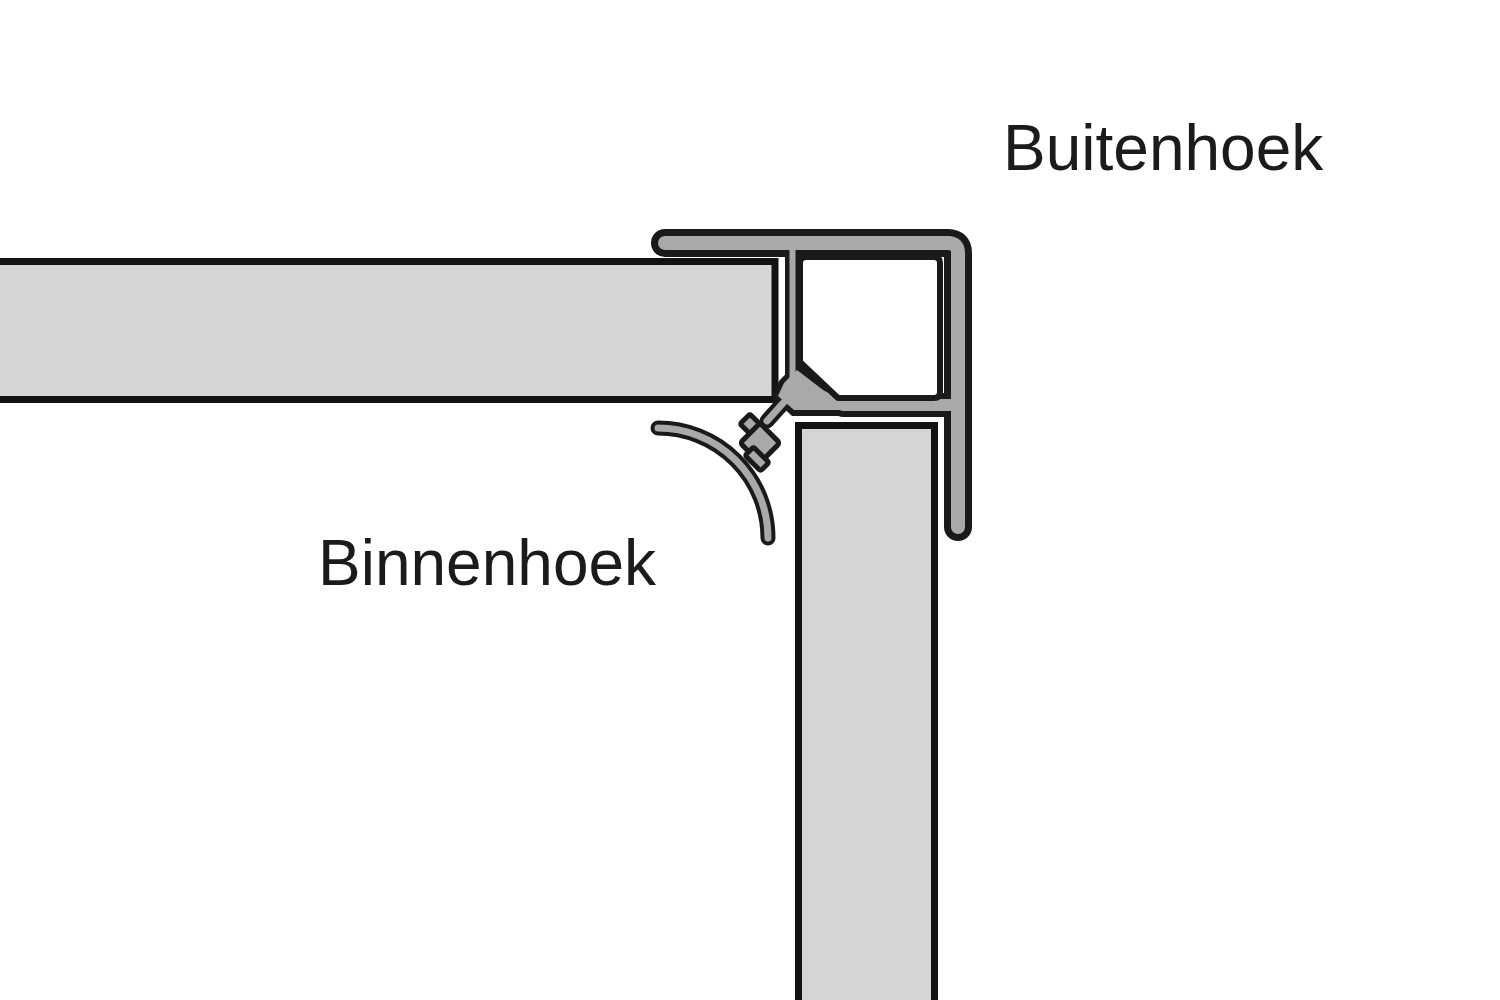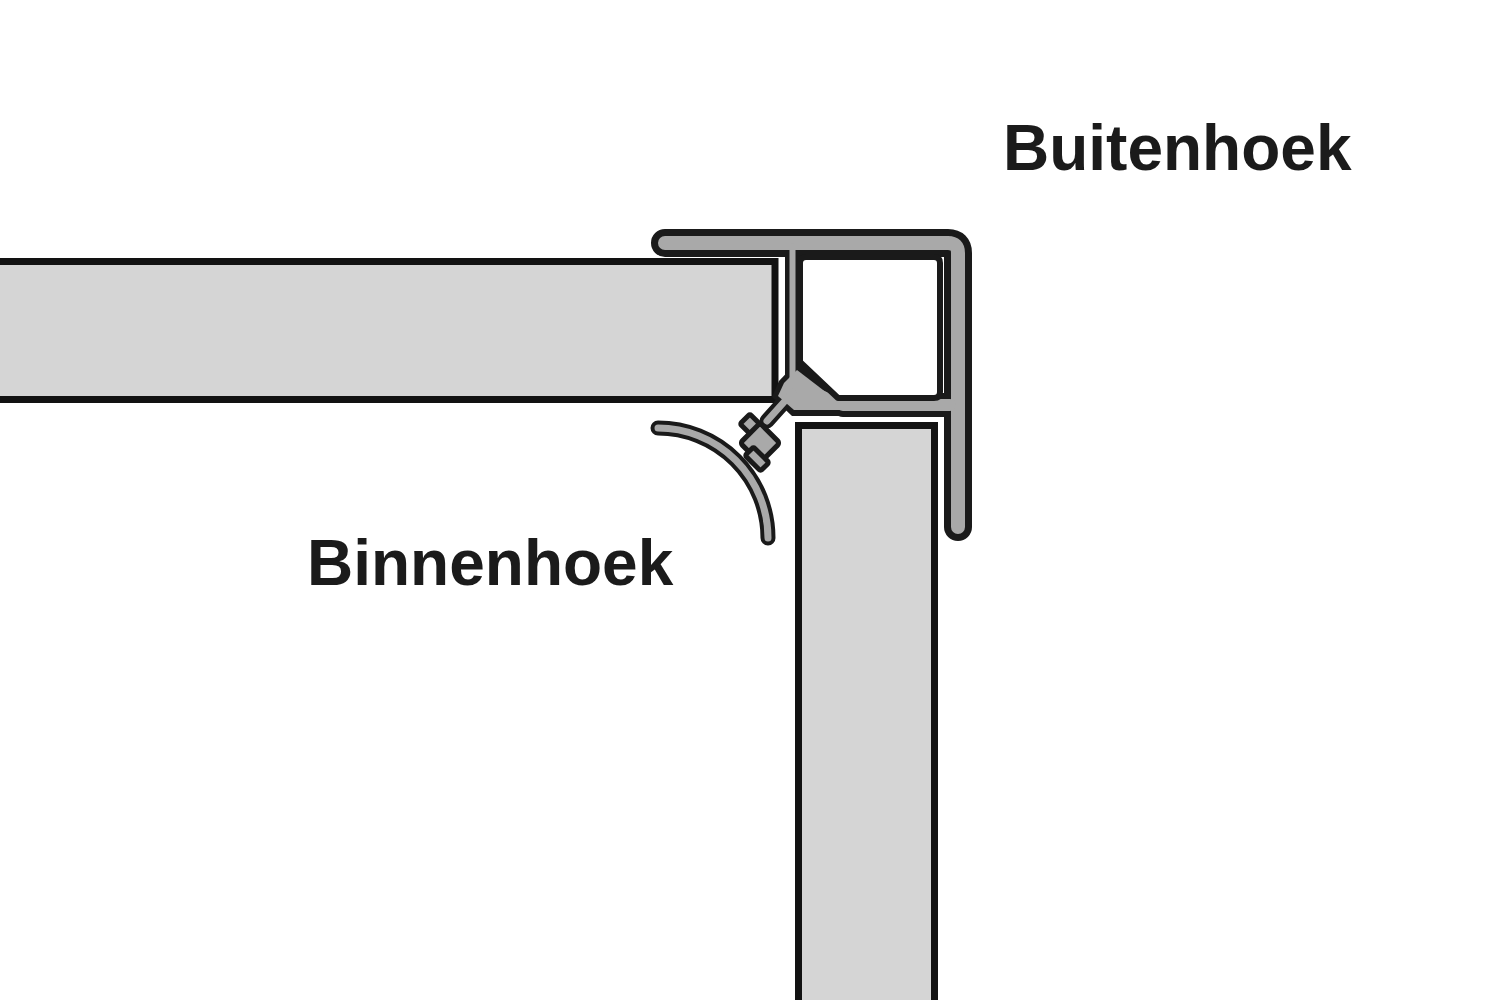--- a/index.html
+++ b/index.html
@@ -7,40 +7,39 @@
     padding: 0;
     background: #ffffff;
   }
   #stage {
     position: relative;
     width: 1500px;
     height: 1000px;
     background: var(--bg, #ffffff);
     overflow: hidden;
     font-family: "Liberation Sans", sans-serif;
-    font-weight: bold;
   }
   #diagram-svg {
     position: absolute;
     inset: 0;
     width: 1500px;
     height: 1000px;
     display: block;
   }
   .diagram-label {
     position: absolute;
     font-size: 64px;
     line-height: 64px;
     letter-spacing: 0px;
     color: var(--text-color, #1b1b1b);
     white-space: nowrap;
     user-select: none;
   }
   #label-buitenhoek { left: 1003px; top: 116px; }
-  #label-binnenhoek { left: 307px;  top: 531px; }
+  #label-binnenhoek { left: 318px;  top: 531px; }
 
   
   .panel {
     fill: var(--panel-fill, #d5d5d5);
     stroke: var(--panel-outline, #121212);
     stroke-width: 7;
   }
   .tube-dark   { fill: none; stroke: var(--profile-outline, #1a1a1a); stroke-linecap: round; stroke-linejoin: round; }
   .tube-gray   { fill: none; stroke: var(--profile-fill, #a9a9a9);   stroke-linecap: round; stroke-linejoin: round; }
   .blob-dark   { fill: var(--profile-outline, #1a1a1a); stroke: none; }

